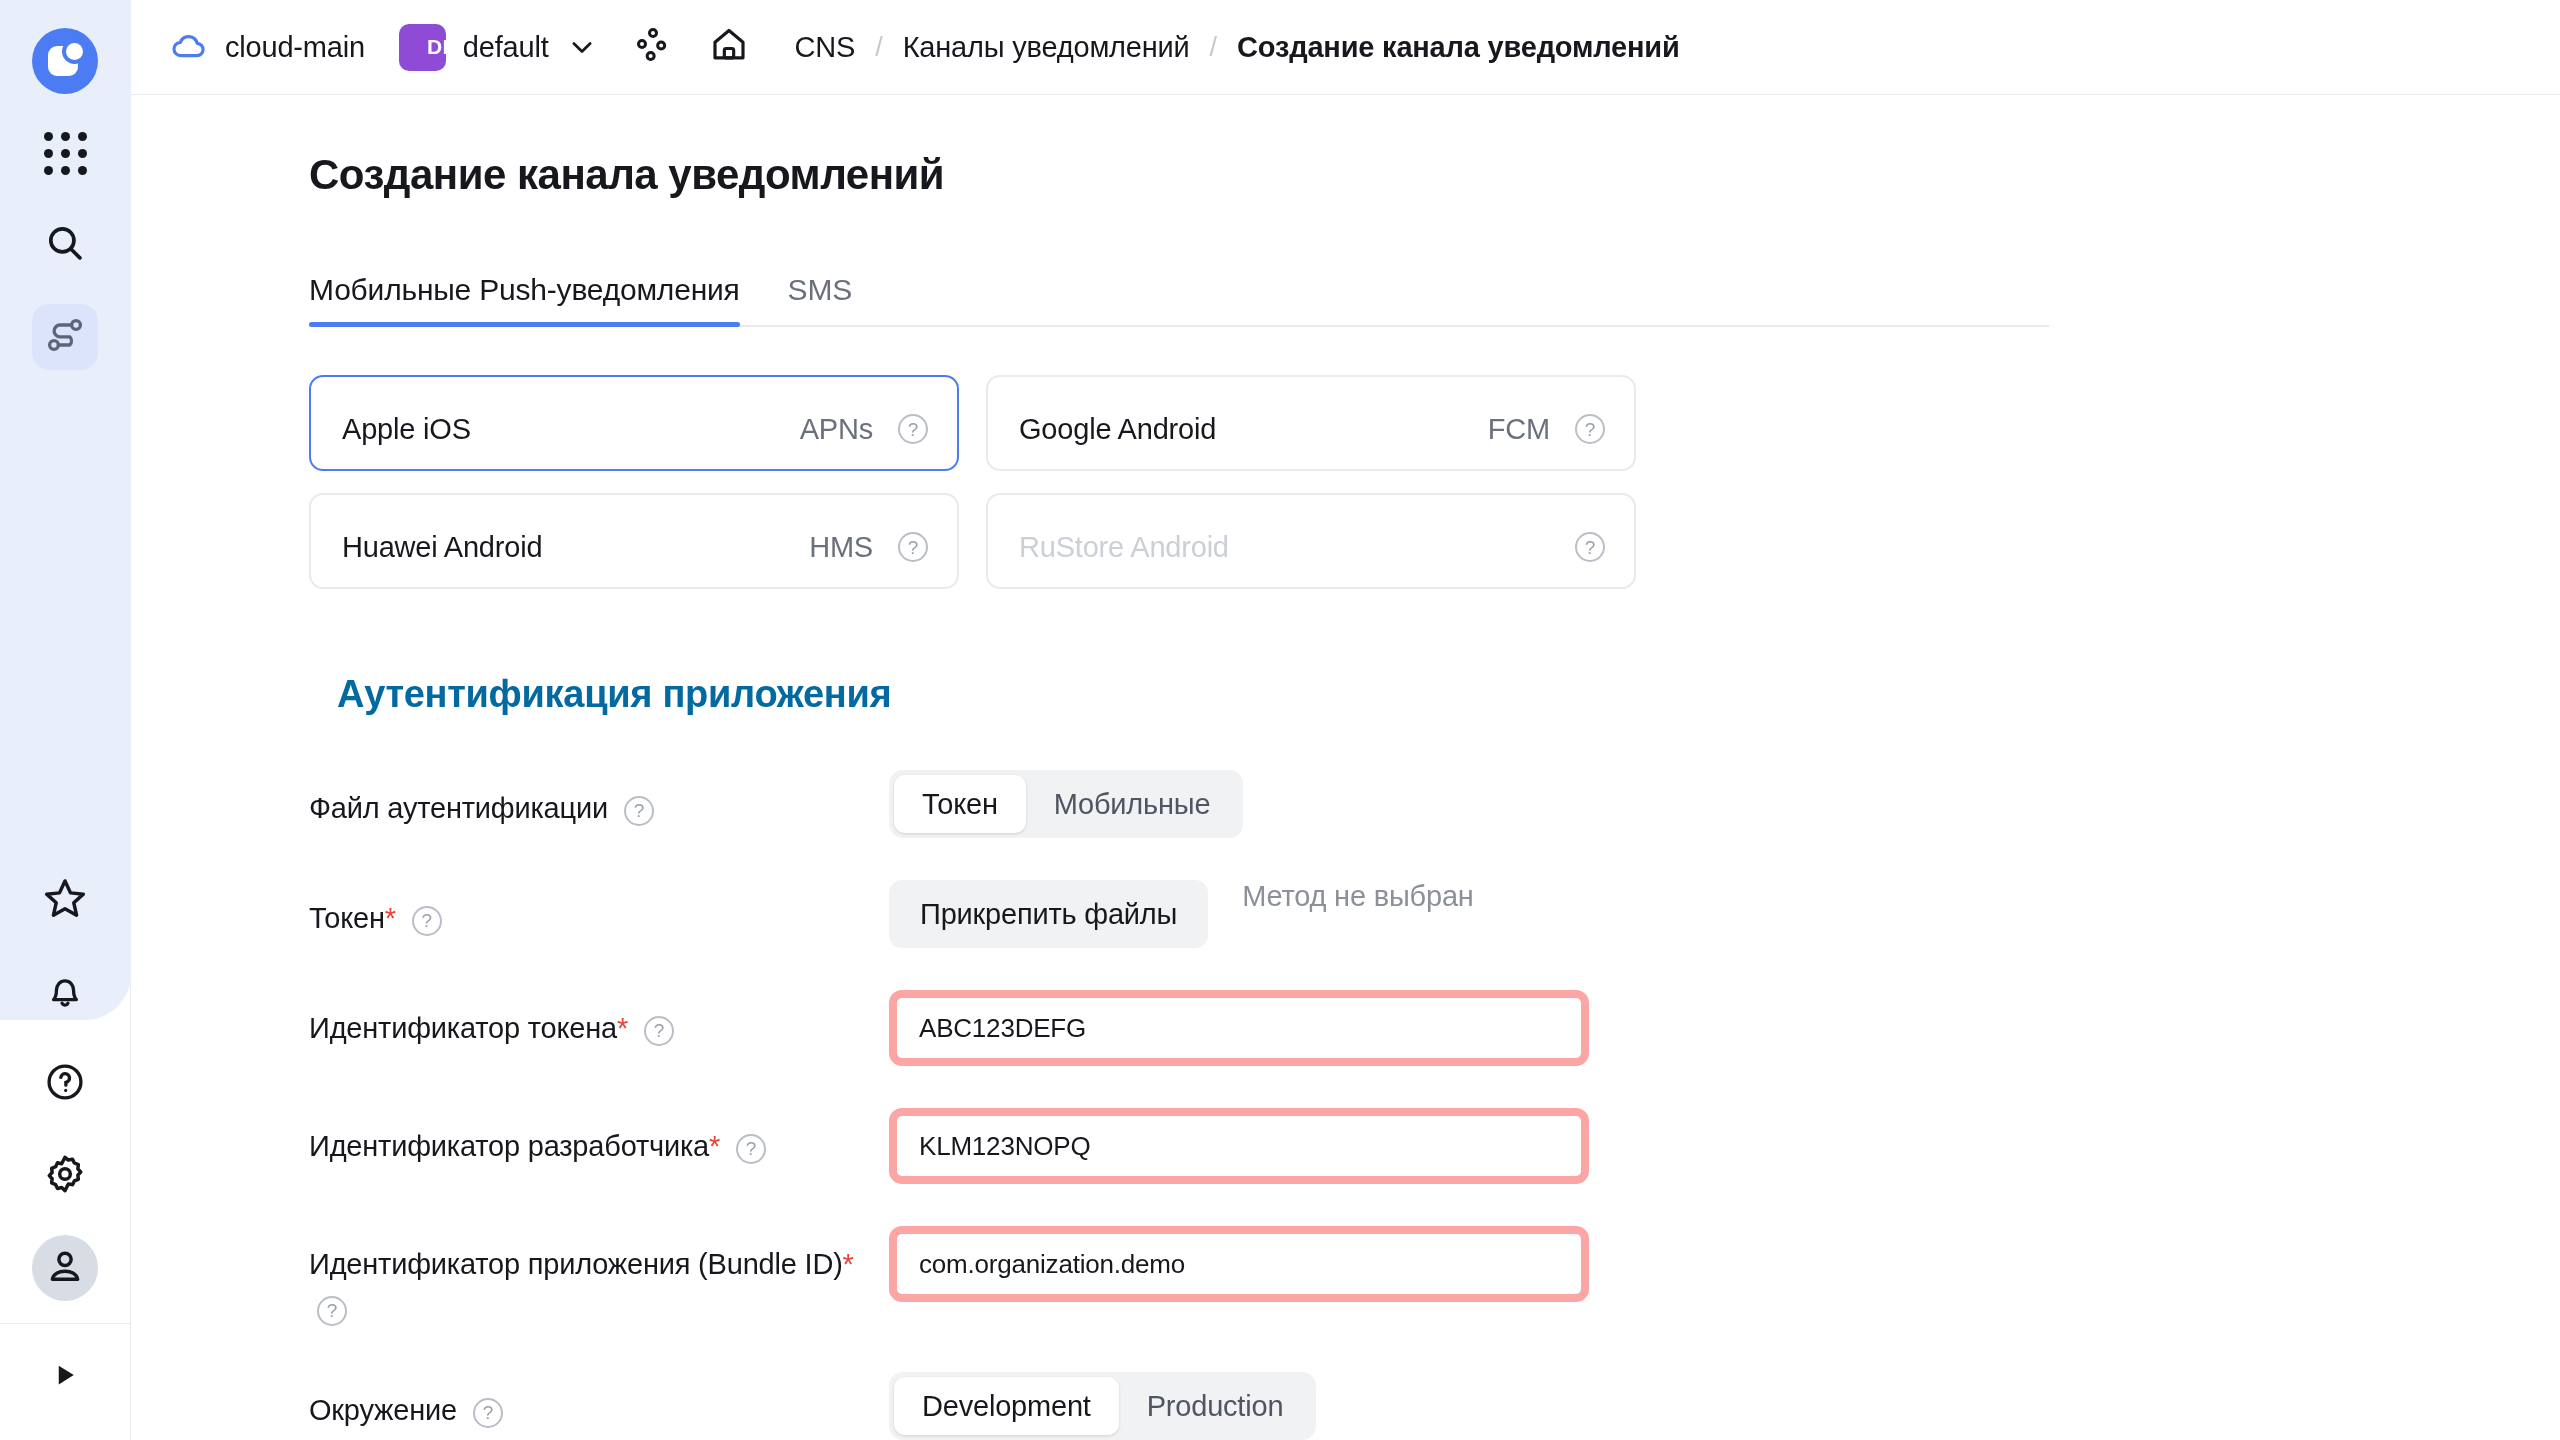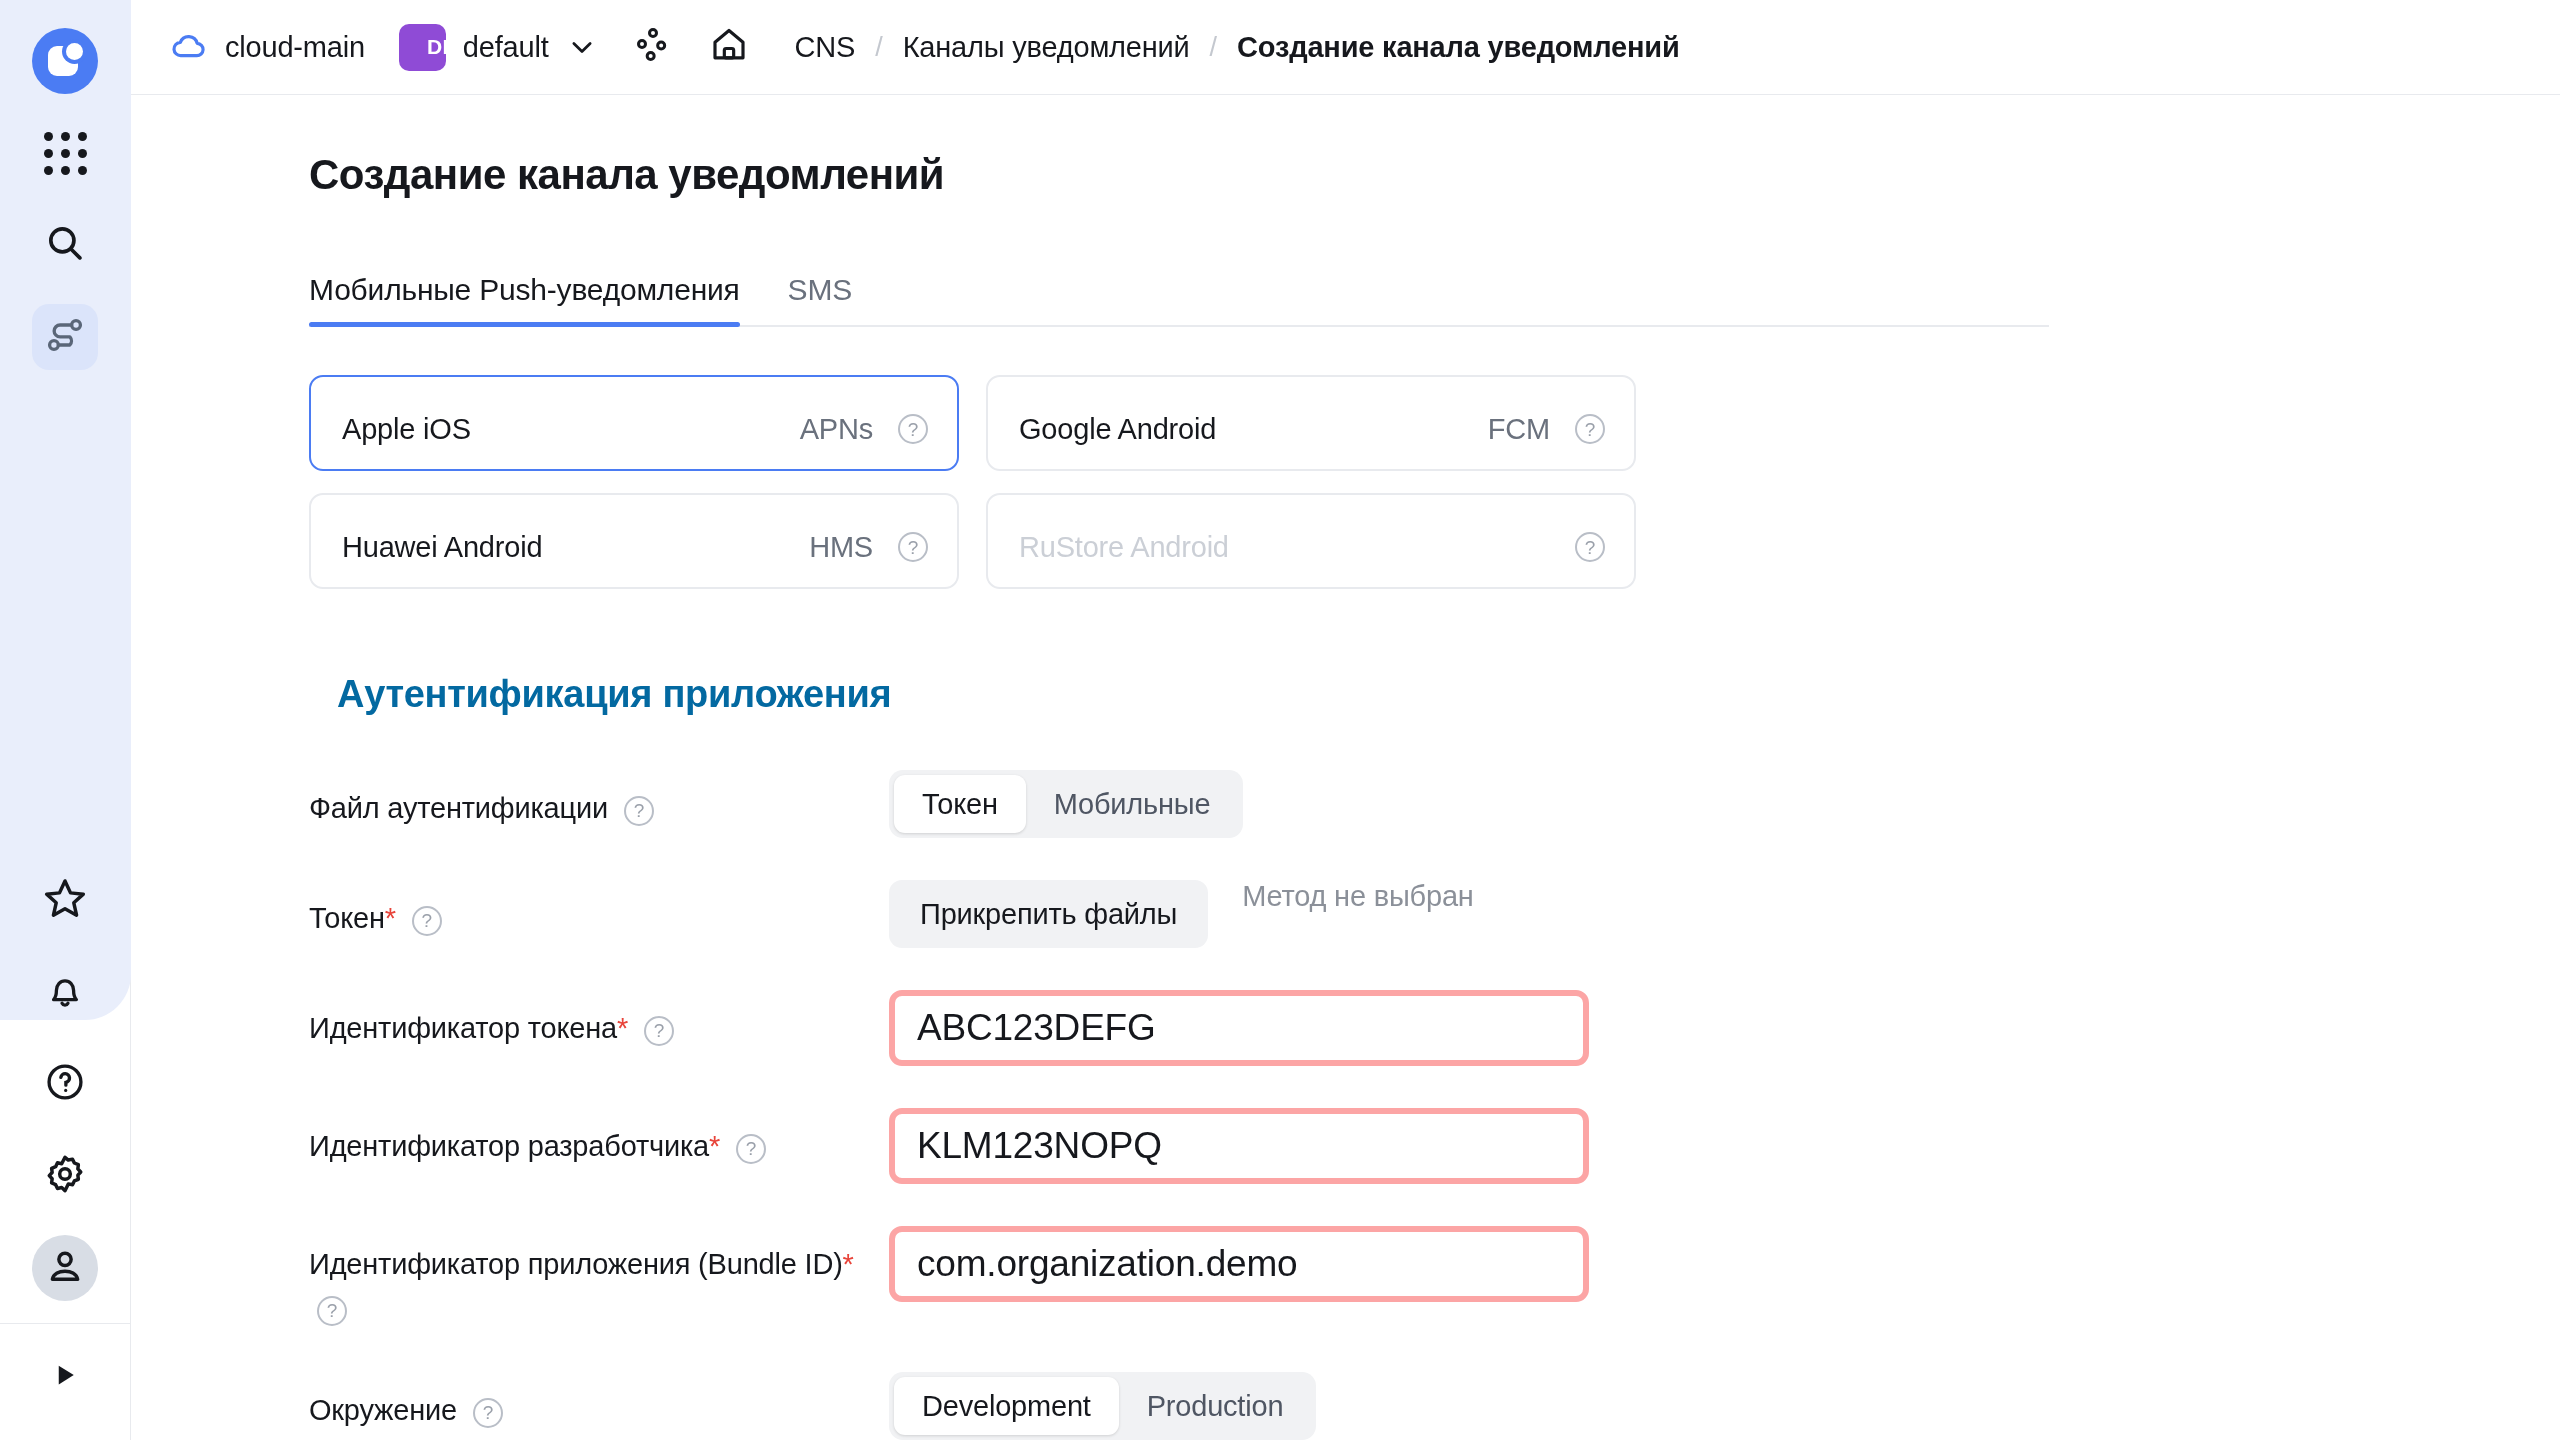--- a/index.html
+++ b/index.html
@@ -281,23 +281,23 @@
   .file-status {
     margin-left: 34px;
     font-size: 29px;
     color: #8b9099;
     letter-spacing: -0.2px;
   }
 
   .tinput {
     width: 700px;
     height: 76px;
-    border: 6px solid #fca5a5;
+    border: 8px solid #fca5a5;
     border-radius: 13px;
-    font-size: 37px;
+    font-size: 26px;
     color: #16181d;
     padding: 0 22px;
     font-family: "Liberation Sans", sans-serif;
     background: #fff;
     outline: none;
     letter-spacing: -0.2px;
   }
   .tinput::placeholder { color: #a9aeb7; }
 </style>
 </head>

